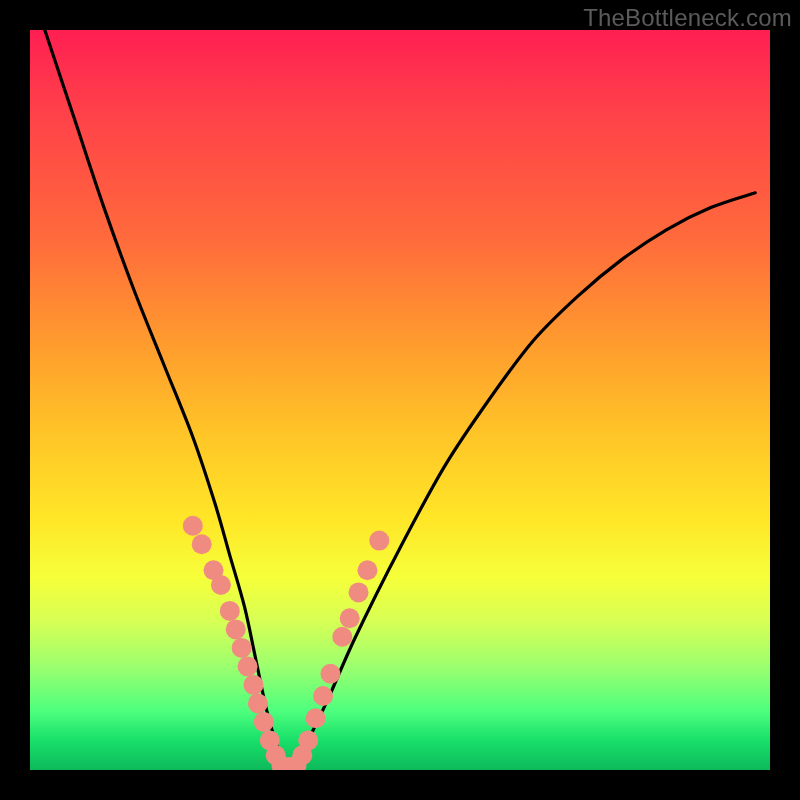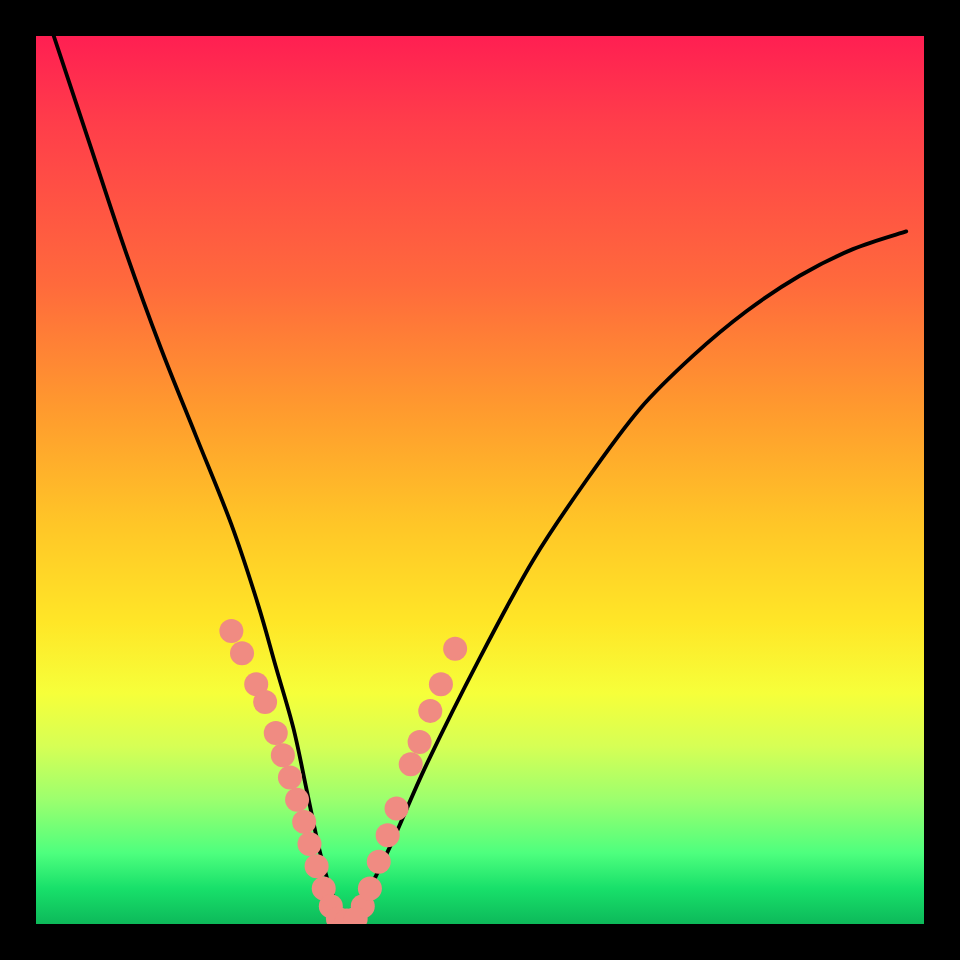--- a/index.html
+++ b/index.html
@@ -57,20 +57,21 @@
     top: 0;
     left: 0;
     width: 740px;
     height: 740px;
   }
 </style>
 </head>
 <body>
 
 <div class="frame">
+  <div class="watermark">TheBottleneck.com</div>
 
   <div class="plot">
     <svg class="curve" viewBox="0 0 740 740" preserveAspectRatio="none">
       <path id="curve-path" fill="none" stroke="#000" stroke-width="3.2" stroke-linecap="round" stroke-linejoin="round" d="M 14.8 0 C 19.733333333333334 14.799999999999992, 34.53333333333333 59.199999999999946, 44.4 88.79999999999995 C 54.266666666666666 118.39999999999996, 64.13333333333333 149.23333333333335, 74 177.60000000000002 C 83.86666666666667 205.9666666666667, 93.73333333333335 233.10000000000002, 103.60000000000001 259 C 113.46666666666667 284.9, 123.33333333333331 308.33333333333326, 133.2 332.99999999999994 C 143.06666666666666 357.66666666666663, 154.16666666666669 383.56666666666666, 162.8 407 C 171.43333333333334 430.43333333333334, 178.83333333333334 453.8666666666667, 185 473.6 C 191.16666666666666 493.33333333333337, 194.86666666666667 508.1333333333333, 199.8 525.4 C 204.73333333333335 542.6666666666666, 210.28333333333333 559.9333333333334, 214.6 577.2 C 218.91666666666666 594.4666666666667, 222 611.7333333333333, 225.7 629 C 229.39999999999998 646.2666666666667, 233.10000000000002 666, 236.8 680.8 C 240.5 695.5999999999999, 244.20000000000002 708.55, 247.9 717.8 C 251.6 727.05, 254.68333333333334 736.3, 259 736.3 C 263.31666666666666 736.3, 267.6333333333333 728.2833333333333, 273.8 717.8 C 279.9666666666667 707.3166666666666, 287.3666666666667 691.9, 296 673.4 C 304.6333333333333 654.9, 313.2666666666667 632.6999999999999, 325.6 606.8 C 337.93333333333334 580.9, 355.2 546.3666666666667, 370 518 C 384.8 489.6333333333333, 399.6 461.2666666666667, 414.40000000000003 436.6 C 429.20000000000005 411.93333333333334, 444 390.9666666666667, 458.8 370 C 473.6 349.0333333333333, 488.40000000000003 328.06666666666666, 503.20000000000005 310.8 C 518 293.53333333333336, 532.8000000000001 279.96666666666664, 547.6 266.4 C 562.4 252.83333333333331, 577.2 240.50000000000003, 592 229.40000000000003 C 606.8 218.30000000000004, 621.5999999999999 208.4333333333334, 636.4 199.80000000000007 C 651.2 191.16666666666674, 666.0000000000001 183.7666666666667, 680.8000000000001 177.60000000000002 C 695.6 171.43333333333334, 717.8 165.26666666666662, 725.1999999999999 162.79999999999995 "></path>
       <g id="marker-layer">
           <circle cx="162.8" cy="495.79999999999995" r="10" fill="#f08b82"></circle>
           <circle cx="171.67999999999998" cy="514.3" r="10" fill="#f08b82"></circle>
           <circle cx="183.52" cy="540.2" r="10" fill="#f08b82"></circle>
           <circle cx="190.92000000000002" cy="555" r="10" fill="#f08b82"></circle>
           <circle cx="199.8" cy="580.9" r="10" fill="#f08b82"></circle>

